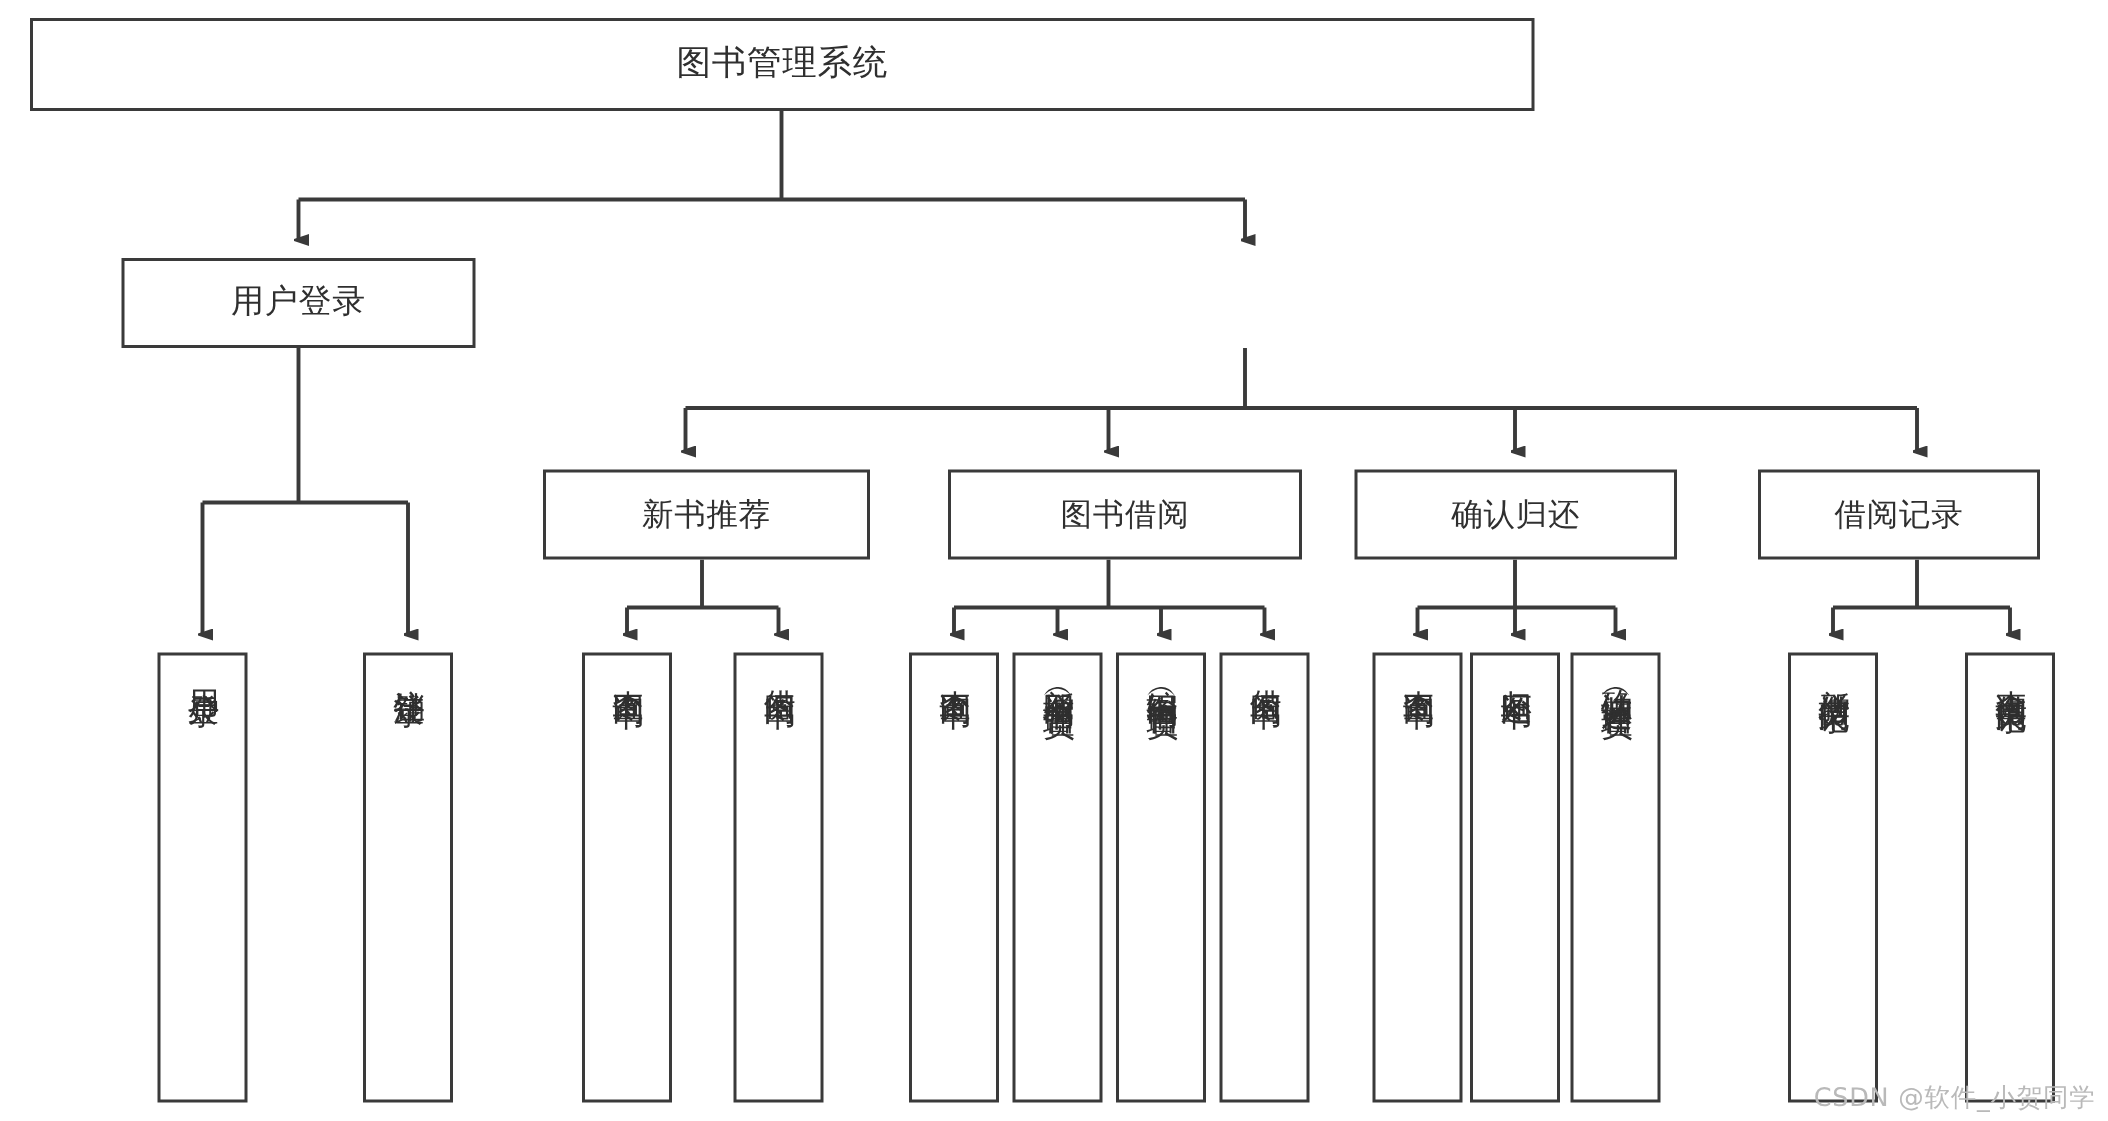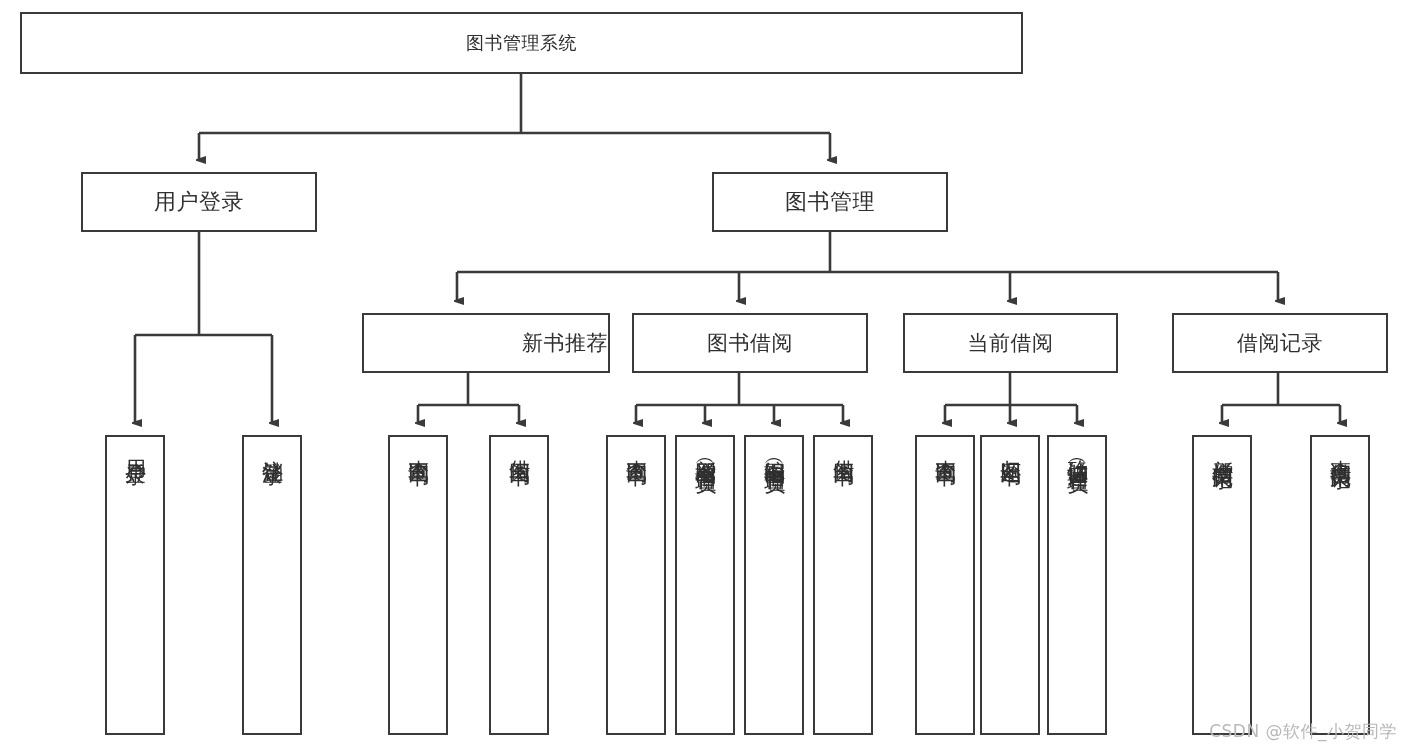--- a/index.html
+++ b/index.html
@@ -30,21 +30,21 @@
     position: absolute;
     box-sizing: border-box;
     background: #ffffff;
     border: 2.5px solid #3a3a3a;
     display: flex;
     align-items: center;
     justify-content: center;
     z-index: 2;
   }
   .node.root {
-    font-size: 18px;
+    font-size: 23px;
   }
   .node.level2 {
     font-size: 22px;
   }
   .node.level3 {
     font-size: 21px;
   }
   .node.leaf {
     align-items: flex-start;
     justify-content: center;
@@ -136,34 +136,31 @@
     </g>
   </svg>
 
   <div class="node root" style="left:20px; top:12px; width:1003px; height:62px;">
     <span class="node-label">图书管理系统</span>
   </div>
 
   <div class="node level2" style="left:81px; top:172px; width:236px; height:60px;">
     <span class="node-label">用户登录</span>
   </div>
-  <div class="node level2" style="left:712px; top:172px; width:236px; height:60px;">
-    <span class="node-label">图书管理</span>
-  </div>
-
-  <div class="node level3" style="left:362px; top:313px; width:248px; height:60px;justify-content:flex-end;">
+
+  <div class="node level3" style="left:362px; top:313px; width:218px; height:60px;">
     <span class="node-label">新书推荐</span>
   </div>
   <div class="node level3" style="left:632px; top:313px; width:236px; height:60px;">
     <span class="node-label">图书借阅</span>
   </div>
   <div class="node level3" style="left:903px; top:313px; width:215px; height:60px;">
-    <span class="node-label">当前借阅</span>
-  </div>
-  <div class="node level3" style="left:1172px; top:313px; width:216px; height:60px;">
+    <span class="node-label">确认归还</span>
+  </div>
+  <div class="node level3" style="left:1172px; top:313px; width:188px; height:60px;">
     <span class="node-label">借阅记录</span>
   </div>
 
   <div class="node leaf" style="left:105px; top:435px; width:60px; height:300px;">
     <span class="node-label">用户登录</span>
   </div>
   <div class="node leaf" style="left:242px; top:435px; width:60px; height:300px;">
     <span class="node-label">注销登录</span>
   </div>
 

